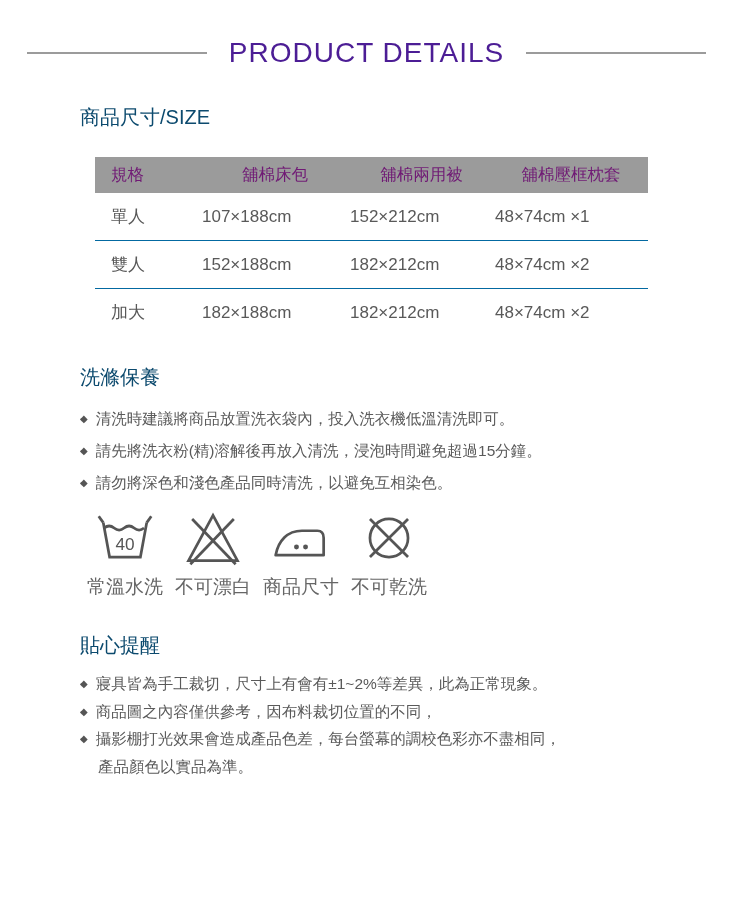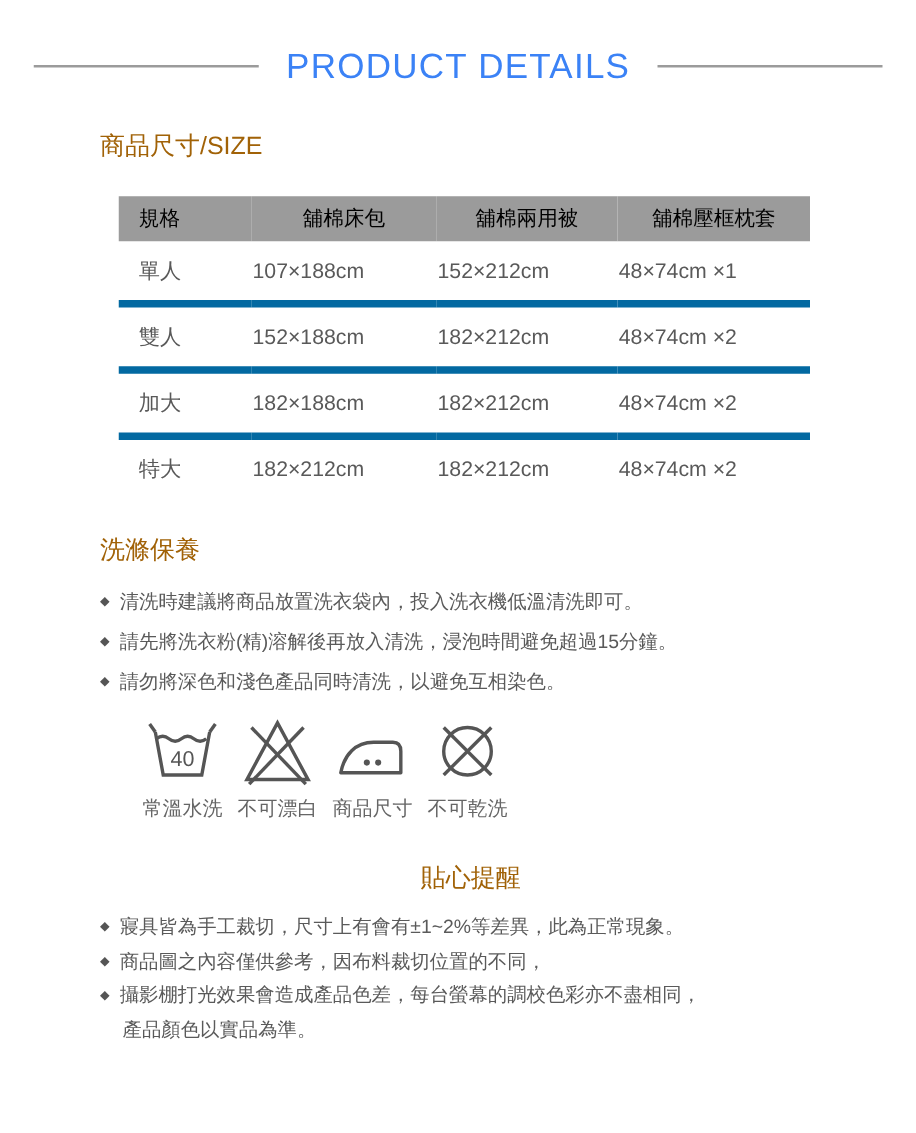--- a/index.html
+++ b/index.html
@@ -16,97 +16,97 @@
   .header-row {
     display: flex;
     align-items: center;
     justify-content: center;
     padding-top: 38px;
     gap: 22px;
   }
   .rule { width: 180px; height: 2px; background: #9b9b9b; }
   .page-title {
     font-size: 28px;
-    color: #3b82f6;
+    color: #4c1d95;
     letter-spacing: 1px;
     white-space: nowrap;
     line-height: 30px;
   }
   
   .content { padding: 0 60px 0 80px; }
   .section-heading {
     font-size: 20px;
     font-weight: normal;
-    color: #a16207;
+    color: #0c4a6e;
     margin: 0;
     line-height: 26px;
   }
   #size-heading { margin-top: 36px; }
   
   .size-table {
     border-collapse: collapse;
     table-layout: fixed;
     width: 553px;
     margin: 27px 0 0 15px;
   }
   .size-table th {
     background: #9b9b9b;
-    color: #000000;
+    color: #701a75;
     font-weight: normal;
     font-size: 16.5px;
     height: 34px;
     text-align: center;
   }
   .size-table th.col-spec { text-align: left; padding-left: 16px; }
   .size-table td {
     font-size: 17px;
     color: #595959;
     height: 45px;
     text-align: left;
   }
   .size-table td.col-spec { text-align: left; padding-left: 16px; }
-  .size-table tbody tr:not(:last-child) td { border-bottom: 6px solid #0369a1; }
+  .size-table tbody tr:not(:last-child) td { border-bottom: 1px solid #0369a1; }
   
   #wash-heading { margin-top: 28px; }
   .bullet-list { margin-top: 13px; }
   .bullet-line {
     font-size: 15.5px;
     color: #5a5a5a;
     line-height: 32px;
     white-space: nowrap;
   }
   .diamond {
     font-size: 10px;
     color: #555;
     margin-right: 8px;
     vertical-align: 2px;
   }
   
   .care-icons {
     display: flex;
     align-items: center;
-    margin: 10px 0 0 34px;
+    margin: 10px 0 0 7px;
     gap: 12px;
   }
   .care-icon-block {
     display: flex;
     flex-direction: column;
     align-items: center;
   }
   .care-icon-block.bsmi { margin-left: 16px; }
   .care-icon-block svg { display: block; }
   .care-label {
-    font-size: 16px;
+    font-size: 19px;
     color: #666;
     margin-top: 7px;
     white-space: nowrap;
   }
   svg text { font-family: "Liberation Sans", "DejaVu Sans", sans-serif; }
   
-  #tips-heading { margin-top: 32px; text-align: center; }
+  #tips-heading { margin-top: 32px; }
   .tips-list { margin-top: 12px; }
   .tip-line {
     font-size: 15.5px;
     color: #5a5a5a;
     line-height: 27.5px;
     white-space: nowrap;
   }
   .tip-line.cont { padding-left: 18px; }
 </style>
 </head>
@@ -151,26 +151,20 @@
           <td>152×188cm</td>
           <td>182×212cm</td>
           <td>48×74cm ×2</td>
         </tr>
         <tr>
           <td class="col-spec">加大</td>
           <td>182×188cm</td>
           <td>182×212cm</td>
           <td>48×74cm ×2</td>
         </tr>
-        <tr>
-          <td class="col-spec">特大</td>
-          <td>182×212cm</td>
-          <td>182×212cm</td>
-          <td>48×74cm ×2</td>
-        </tr>
       </tbody>
     </table>
 
     <h2 class="section-heading" id="wash-heading">洗滌保養</h2>
 
     <div class="bullet-list">
       <div class="bullet-line"><span class="diamond">◆</span><span>清洗時建議將商品放置洗衣袋內，投入洗衣機低溫清洗即可。</span></div>
       <div class="bullet-line"><span class="diamond">◆</span><span>請先將洗衣粉(精)溶解後再放入清洗，浸泡時間避免超過15分鐘。</span></div>
       <div class="bullet-line"><span class="diamond">◆</span><span>請勿將深色和淺色產品同時清洗，以避免互相染色。</span></div>
     </div>

